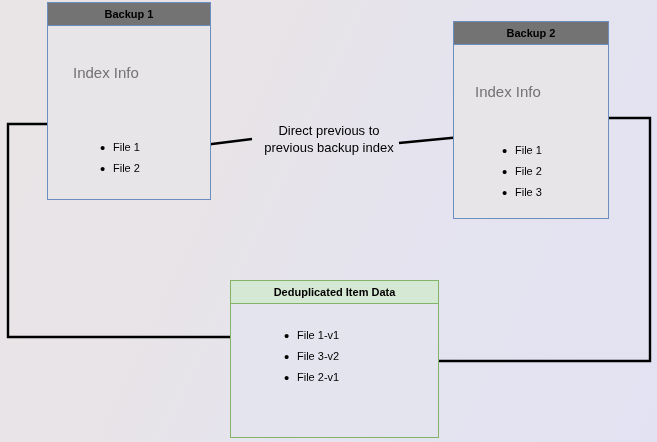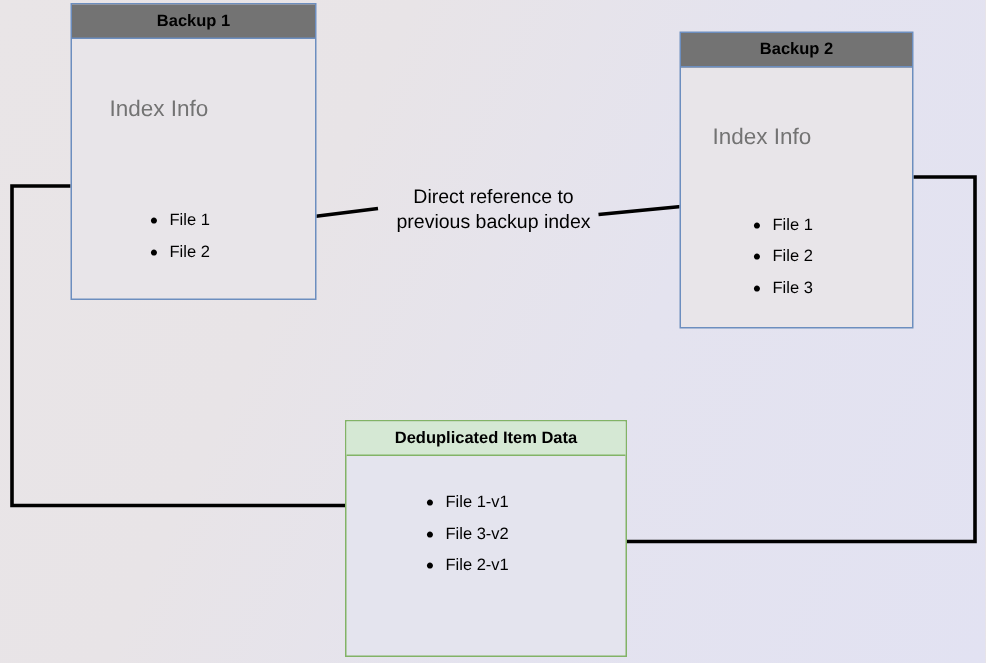--- a/index.html
+++ b/index.html
@@ -157,29 +157,29 @@
     <div class="node-body" style="height:173px;">
       <div class="index-title" style="left:21px; top:38px;">Index Info</div>
       <ul class="file-list" style="left:43px; top:95px;">
         <li>File 1</li>
         <li>File 2</li>
         <li>File 3</li>
       </ul>
     </div>
   </div>
 
-  <div class="node green" style="left:230px; top:280px; width:188px; height:158px;">
+  <div class="node green" style="left:230px; top:280px; width:209px; height:158px;">
     <div class="node-header">Deduplicated Item Data</div>
     <div class="node-body" style="height:133px;">
       <ul class="file-list" style="left:48px; top:21px;">
         <li>File 1-v1</li>
         <li>File 3-v2</li>
         <li>File 2-v1</li>
       </ul>
     </div>
   </div>
 
   <div class="label-text" style="left:249px; top:122px; width:160px;">
-    <div>Direct reference to</div>
+    <div>Direct previous to</div>
     <div>previous backup index</div>
   </div>
 
 </div>
 
 </body></html>

